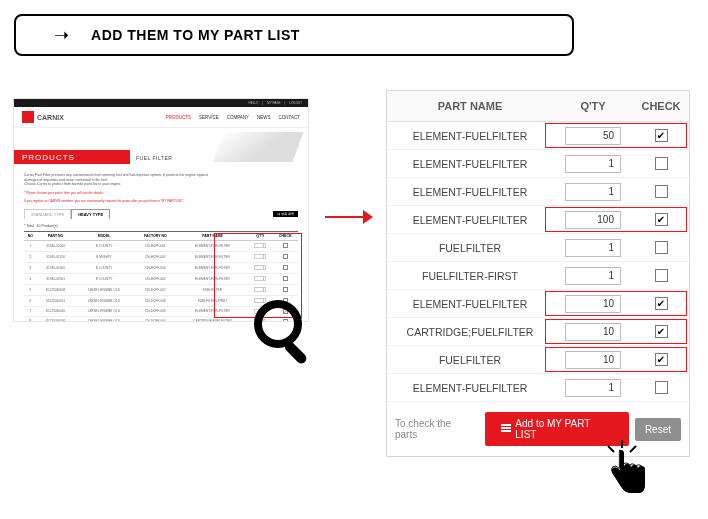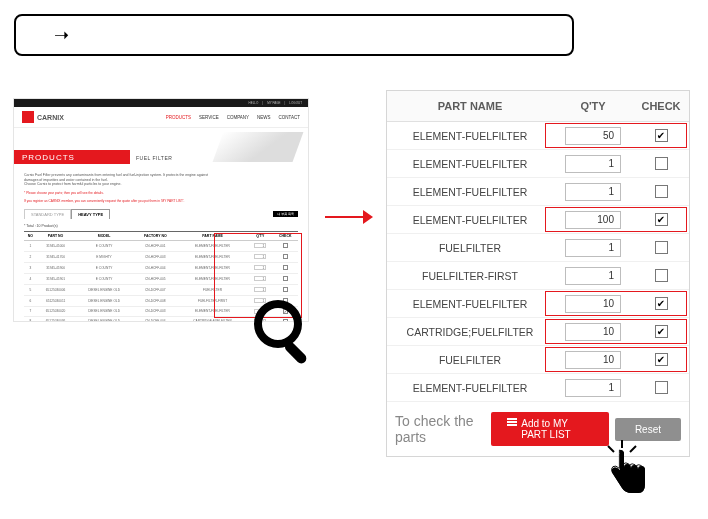--- a/index.html
+++ b/index.html
@@ -50,33 +50,34 @@
 
   .p-row { display:flex; align-items:center; border-bottom:1px solid #f0f0f0; height:28px; position:relative; }
   .p-row .nm { flex:1; font-size:10.5px; color:#444; text-align:center; }
   .p-row .qt { width:80px; display:flex; justify-content:center; }
   .p-row .ck { width:56px; display:flex; justify-content:center; }
   .qty-input { width:56px; height:18px; border:1px solid #bdbdbd; font-size:10px; text-align:right; padding-right:6px; color:#333; }
   .chk { width:13px; height:13px; border:1px solid #777; background:#fff; display:flex; align-items:center; justify-content:center; font-size:10px; color:#000; }
   .row-red { position:absolute; right:2px; top:1px; bottom:1px; width:142px; border:1.5px solid #e4181e; pointer-events:none; }
 
   .p-foot { display:flex; align-items:center; justify-content:flex-end; padding:10px 8px; gap:6px; }
-  .foot-txt { font-size:14px; color:#888; margin-right:4px; }
-  .btn-red { background:#e4181e; color:#fff; font-size:10px; padding:6px 16px; border-radius:2px; display:flex; align-items:flex-start; gap:4px; }
-  .btn-grey { background:#8f8f8f; color:#fff; font-size:10px; padding:6px 20px; border-radius:2px; }
+  .foot-txt { font-size:10px; color:#888; margin-right:4px; }
+  .btn-red { background:#e4181e; color:#fff; font-size:10px; padding:6px 16px; border-radius:2px; display:flex; align-items:center; gap:4px; }
+  .btn-grey { background:#8f8f8f; color:#fff; font-size:10px; padding:6px 10px; border-radius:2px; }
   .grid-icon { display:inline-block; width:10px; height:10px; }
   .grid-icon span { display:block; width:10px; height:2px; background:#fff; margin-bottom:1px; }
 
   .cursor { position:absolute; left:600px; top:438px; }
 </style>
 </head>
 <body>
 
 <div class="banner">
   <span class="banner-arrow">➝</span>
+  <span class="banner-text">ADD THEM TO MY PART LIST</span>
 </div>
 
 <div class="screenshot">
   <div class="ss-topbar">
     <span>HELLO</span>
       <span>|</span>
       <span>MY PAGE</span>
       <span>|</span>
       <span>LOGOUT</span>
   </div>

